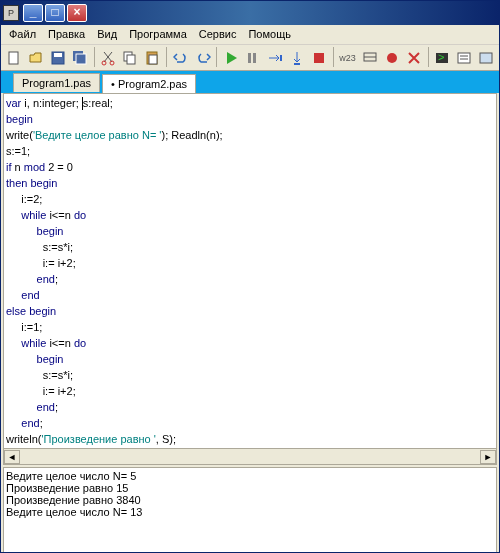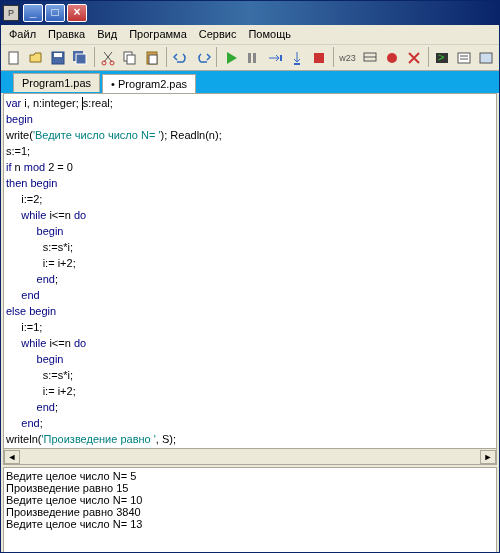--- a/index.html
+++ b/index.html
@@ -171,21 +171,21 @@
     </div>
 </div>
 
 <div class="tabs">
   <div class="tab"><span>Program1.pas</span></div>
   <div class="tab active"><span>•</span> <span>Program2.pas</span></div>
 </div>
 
 <div class="editor"><span class="kw">var</span><span> i, n:integer; </span><span class="cursor"></span><span>s</span><span>:real;</span>
 <span class="kw">begin</span>
-<span>write(</span><span class="str">'Ведите число число N= '</span><span>); Readln(n);</span>
+<span>write(</span><span class="str">'Ведите целое равно N= '</span><span>); Readln(n);</span>
 <span>s:=1;</span>
 <span class="kw">if</span><span> n </span><span class="kw">mod</span><span> 2 = 0</span>
 <span class="kw">then</span><span> </span><span class="kw">begin</span>
 <span>     i:=2;</span>
 <span>     </span><span class="kw">while</span><span> i&lt;=n </span><span class="kw">do</span>
 <span class="kw">          begin</span>
 <span>            s:=s*i;</span>
 <span>            i:= i+2;</span>
 <span class="kw">          end</span><span>;</span>
 <span class="kw">     end</span>
@@ -199,13 +199,13 @@
 <span class="kw">     end</span><span>;</span>
 <span>writeln(</span><span class="str">'Произведение равно '</span><span>, S);</span>
 </div>
 
 <div class="scrollh">
   <div class="arrow">◄</div>
   <div class="track"></div>
   <div class="arrow">►</div>
 </div>
 
-<div class="output"><div>Ведите целое число N= 5</div><div>Произведение равно 15</div><div>Ведите целое число N= 10</div><div>Произведение равно 3840</div><div>Ведите целое число N= 13</div></div>
+<div class="output"><div>Ведите целое число N= 5</div><div>Произведение равно 15</div><div>Произведение равно 3840</div><div>Ведите целое число N= 13</div></div>
 
 </body></html>

